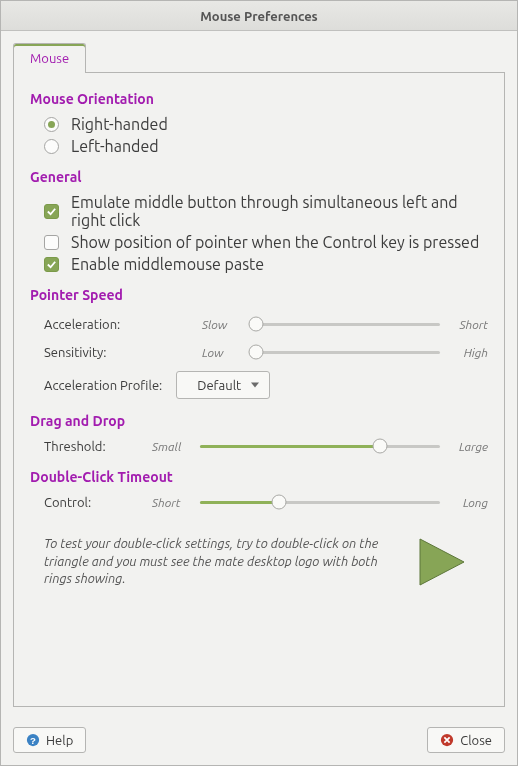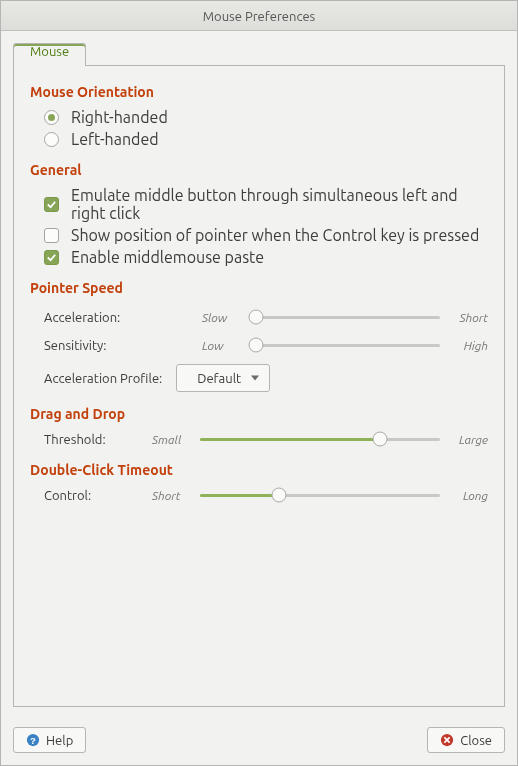--- a/index.html
+++ b/index.html
@@ -22,58 +22,58 @@
     background: #f2f2f0;
     border: 1px solid #b5b5b3;
   }
   .titlebar {
     height: 30px;
     background: linear-gradient(#e8e8e5, #ddddda);
     border-bottom: 1px solid #c0c0be;
     display: flex;
     align-items: center;
     justify-content: center;
-    font-weight: normal;
+    font-weight: bold;
     color: #555;
     font-size: 13px;
   }
   .content {
     flex: 1;
     padding: 12px;
     display: flex;
     flex-direction: column;
     gap: 0;
   }
   .tabbar {
     display: flex;
     position: relative;
     z-index: 2;
   }
   .tab {
     border: 1px solid #b5b5b3;
     border-bottom: none;
-    padding: 0 16px 8px 16px;
+    padding: 7px 16px 8px 16px;
     background: #f2f2f0;
     border-radius: 3px 3px 0 0;
     font-size: 13px;
-    color: #4d7c0f;
+    color: #a21caf;
     box-shadow: inset 0 2px 0 #87a556;
     cursor: pointer;
   }
   .panel {
     border: 1px solid #b5b5b3;
     background: #f2f2f0;
     margin-top: -1px;
     padding: 18px 16px 16px 16px;
     flex: 1;
     overflow: auto;
   }
   .section-title {
     font-weight: bold;
-    color: #c2410c;
+    color: #a21caf;
     margin: 14px 0 8px 0;
     font-size: 14px;
   }
   .section-title.first { margin-top: 0; }
   .opt-row {
     display: flex;
     align-items: center;
     gap: 12px;
     margin: 4px 0 4px 14px;
     font-size: 16px;
@@ -332,20 +332,26 @@
         <div class="min">Short</div>
         <div class="slider green">
           <div class="track">
               <div class="track-fill" style="width: 33%;"></div>
             </div>
           <div class="thumb" style="left: 33%;"></div>
         </div>
         <div class="max">Long</div>
       </div>
 
+      <div class="hint-row">
+        <div class="hint-text">To test your double-click settings, try to double-click on the triangle and you must see the mate desktop logo with both rings showing.</div>
+        <svg class="triangle" viewBox="0 0 54 54">
+          <polygon points="6,4 50,27 6,50" fill="#87a556" stroke="#5d773a" stroke-width="1"></polygon>
+        </svg>
+      </div>
 
     </div>
   </div>
 
   <div class="footer">
     <div class="btn">
       <svg viewBox="0 0 16 16">
         <circle cx="8" cy="8" r="7" fill="#3b82c4"></circle>
         <text x="8" y="12" text-anchor="middle" font-size="11" fill="#fff" font-family="sans-serif" font-weight="bold">?</text>
       </svg>

